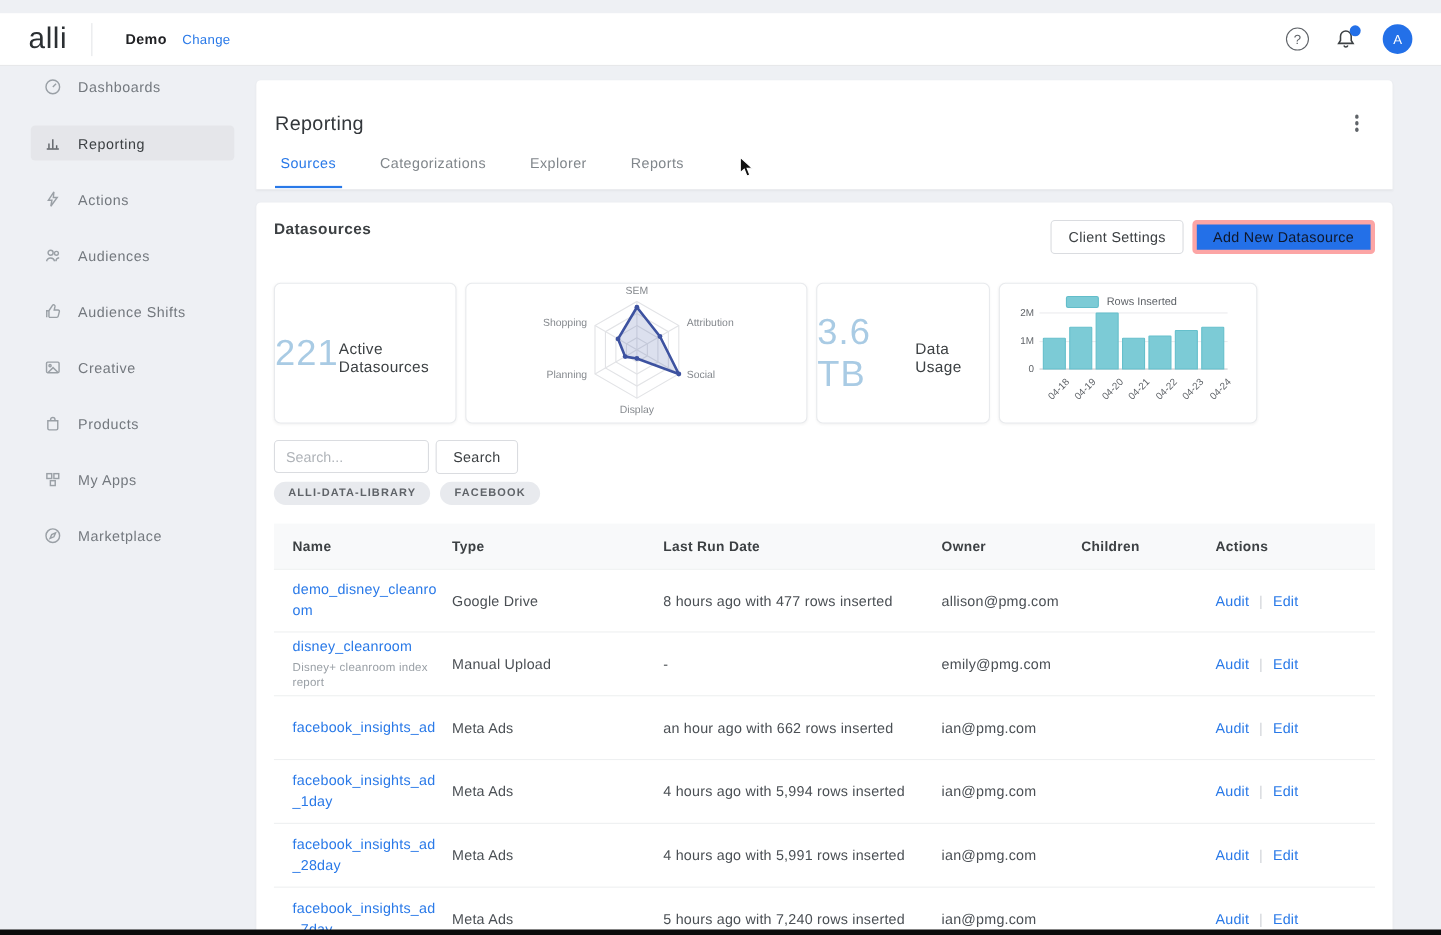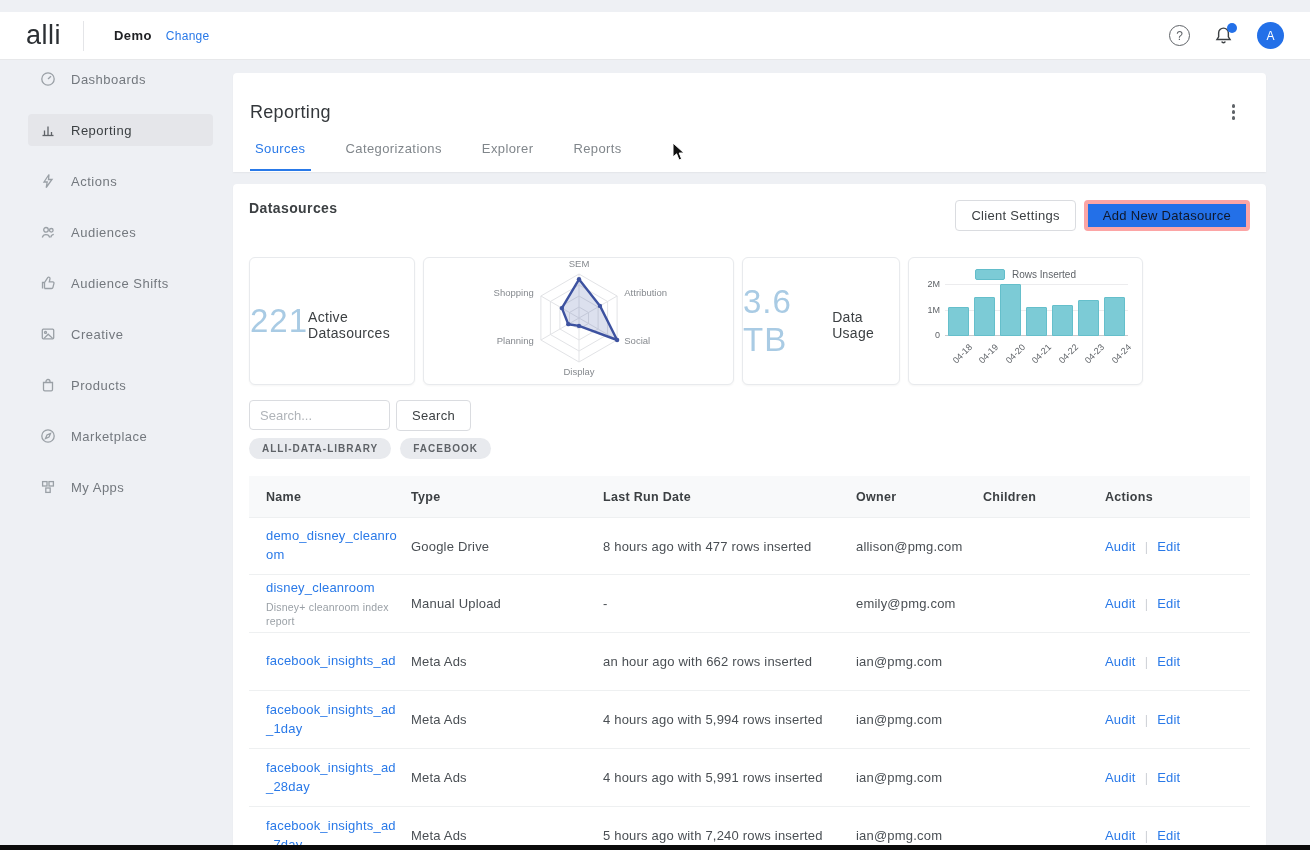--- a/index.html
+++ b/index.html
@@ -56,21 +56,21 @@
 
   
   .stats-row { display:flex; gap:8px; margin-top:26px; }
   .stat-card { background:#fff; border:1px solid #e8eaed; border-radius:6px; height:128px;
                box-shadow:0 1px 2px rgba(60,64,67,.05); }
   .card-number { width:166px; display:flex; flex-direction:row; align-items:center; justify-content:center; }
   .card-number.narrow { width:158px; }
   .stat-value { font-size:33px; font-weight:300; color:#a9cbe4; letter-spacing:1px; }
   .stat-label { font-size:14px; color:#3c4043; letter-spacing:.3px; margin-top:7px; }
   .card-radar { width:311px; display:flex; align-items:center; justify-content:center; }
-  .card-bars  { width:235px; padding:8px 10px 0 10px; }
+  .card-bars  { width:235px; padding:8px 22px 0 10px; }
 
   
   .legend-row { display:flex; align-items:center; justify-content:center; gap:7px; margin:3px 0 4px 0; }
   .legend-swatch { width:30px; height:11px; background:#7ccbd6; border:1px solid #62bdca; border-radius:2px; }
   .legend-label { font-size:10px; color:#5f6368; }
   .plot { position:relative; margin-left:26px; margin-right:4px; height:52px; }
   .gridline { position:absolute; left:0; right:0; height:1px; background:#ececee; }
   .gridline.axis { background:#c8cacd; }
   .ytick { position:absolute; right:100%; margin-right:5px; font-size:9px; color:#5f6368; transform:translateY(-50%); }
   .bars { position:absolute; inset:0; display:flex; align-items:flex-end; justify-content:space-between; padding:0 3px; }
@@ -195,35 +195,35 @@
         <svg viewBox="0 0 16 16" width="16" height="16">
           <path d="M3.5 5.5 H12.5 V12.5 a1.3 1.3 0 0 1 -1.3 1.3 H4.8 a1.3 1.3 0 0 1 -1.3 -1.3 Z"></path>
           <path d="M6 5.5 V4.5 a2 2 0 0 1 4 0 V5.5"></path>
         </svg>
       </span>
       <span class="side-label">Products</span>
     </div>
     <div class="side-item">
       <span class="side-icon">
         <svg viewBox="0 0 16 16" width="16" height="16">
-          <circle cx="8" cy="8" r="6.2"></circle>
-          <path d="M10.5 5.5 L9 9 L5.5 10.5 L7 7 Z"></path>
-        </svg>
-      </span>
-      <span class="side-label">Marketplace</span>
-    </div>
-    <div class="side-item">
-      <span class="side-icon">
-        <svg viewBox="0 0 16 16" width="16" height="16">
           <rect x="2.6" y="2.6" width="4.4" height="4.4"></rect>
           <rect x="9" y="2.6" width="4.4" height="4.4"></rect>
           <rect x="5.8" y="9" width="4.4" height="4.4"></rect>
         </svg>
       </span>
       <span class="side-label">My Apps</span>
+    </div>
+    <div class="side-item">
+      <span class="side-icon">
+        <svg viewBox="0 0 16 16" width="16" height="16">
+          <circle cx="8" cy="8" r="6.2"></circle>
+          <path d="M10.5 5.5 L9 9 L5.5 10.5 L7 7 Z"></path>
+        </svg>
+      </span>
+      <span class="side-label">Marketplace</span>
     </div>
   </div>
 
 <div class="main">
 
   <div class="header-card">
     <div class="page-title">Reporting</div>
     <div class="kebab">
         <i></i>
         <i></i>

